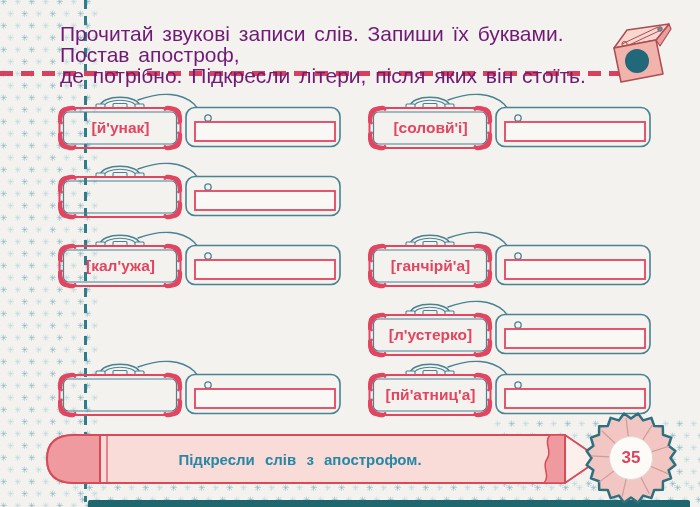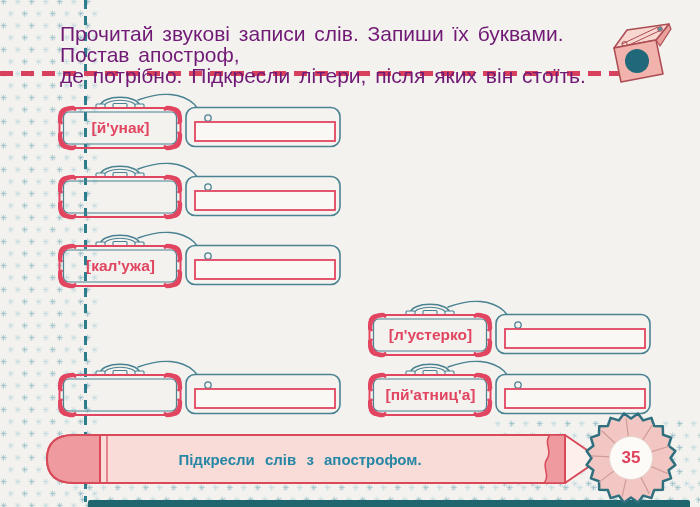--- a/index.html
+++ b/index.html
@@ -600,33 +600,47 @@
     <circle cx="31" cy="43" r="12" fill="#20687a"></circle>
   </svg>
 
   <div class="pair" style="left:58px;top:91px">
     <svg class="art" viewBox="0 0 284 62">
         <use href="#pairArt"></use>
       </svg>
     <div class="word">[й'унак]</div>
     <div class="answer"></div>
   </div>
+  <div class="pair" style="left:368px;top:91px">
+    <svg class="art" viewBox="0 0 284 62">
+        <use href="#pairArt"></use>
+      </svg>
+    <div class="word">[соловй'і]</div>
+    <div class="answer"></div>
+  </div>
 
   <div class="pair" style="left:58px;top:160px">
     <svg class="art" viewBox="0 0 284 62">
         <use href="#pairArt"></use>
       </svg>
     <div class="answer"></div>
   </div>
 
   <div class="pair" style="left:58px;top:229px">
     <svg class="art" viewBox="0 0 284 62">
         <use href="#pairArt"></use>
       </svg>
     <div class="word">[кал'ужа]</div>
+    <div class="answer"></div>
+  </div>
+  <div class="pair" style="left:368px;top:229px">
+    <svg class="art" viewBox="0 0 284 62">
+        <use href="#pairArt"></use>
+      </svg>
+    <div class="word">[ганчірй'а]</div>
     <div class="answer"></div>
   </div>
 
   <div class="pair" style="left:368px;top:298px">
     <svg class="art" viewBox="0 0 284 62">
         <use href="#pairArt"></use>
       </svg>
     <div class="word">[л'устерко]</div>
     <div class="answer"></div>
   </div>

